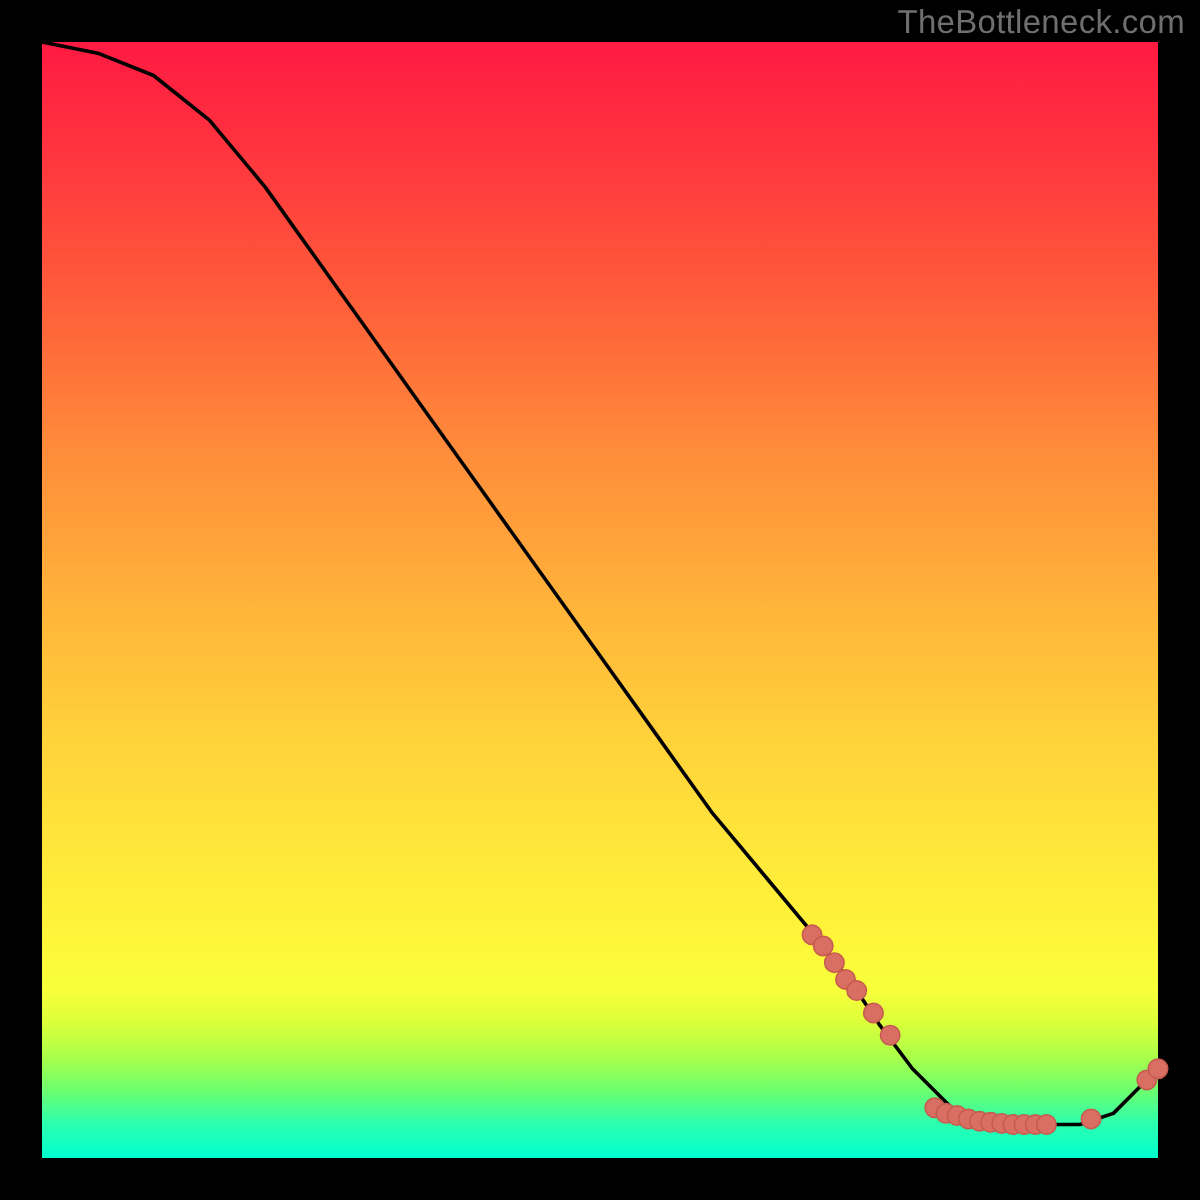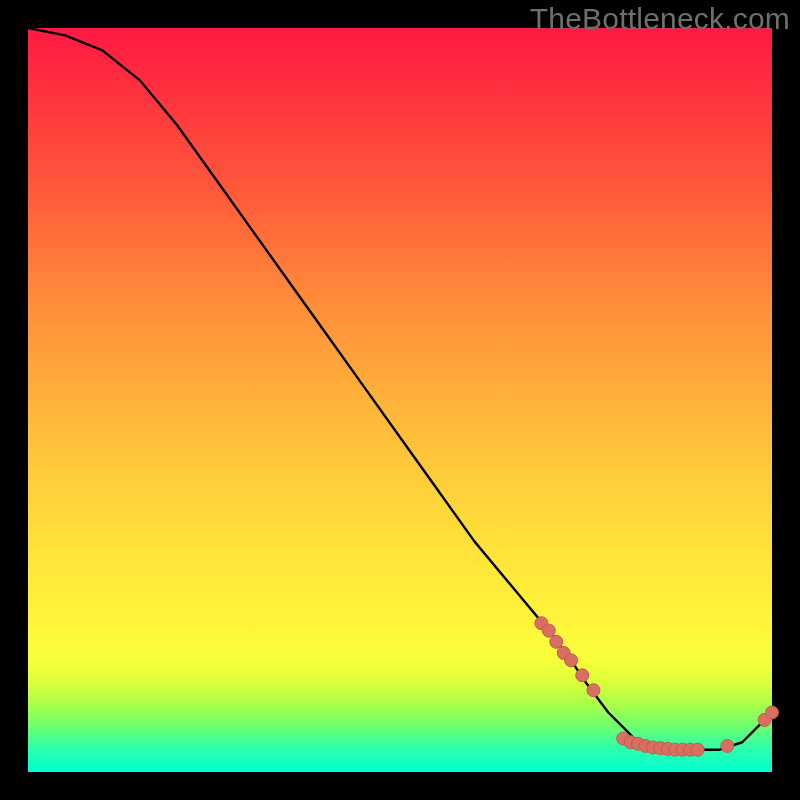--- a/index.html
+++ b/index.html
@@ -15,21 +15,21 @@
     position: relative;
     width: 800px;
     height: 800px;
     background: #000;
   }
   .watermark {
     position: absolute;
     top: 2px;
     right: 10px;
     color: #6f6f6f;
-    font-size: 30px;
+    font-size: 22px;
     letter-spacing: 0.2px;
     font-weight: 500;
     z-index: 10;
     text-align: right;
   }
   .plot-area {
     position: absolute;
     left: 28px;
     top: 28px;
     width: 744px;

